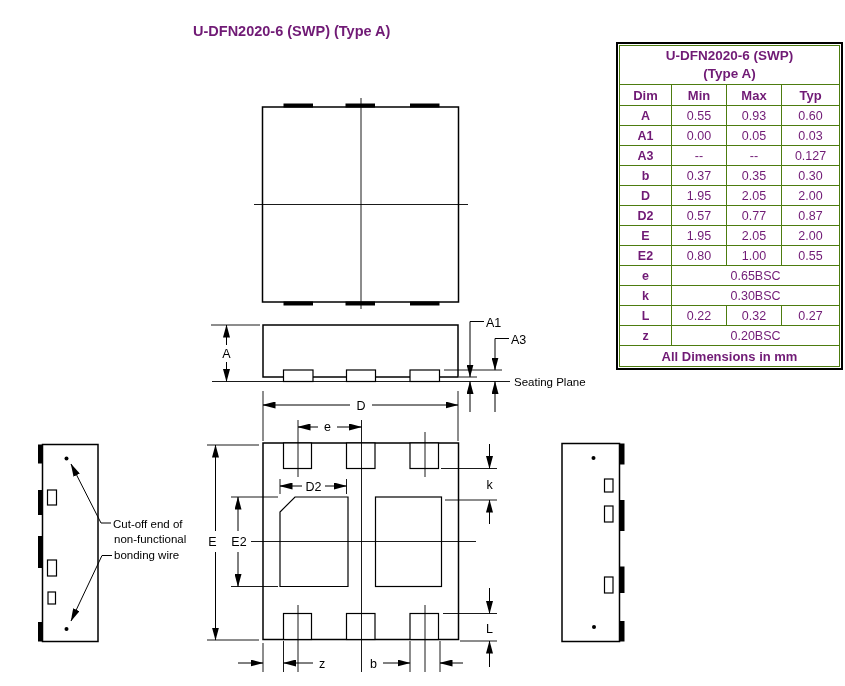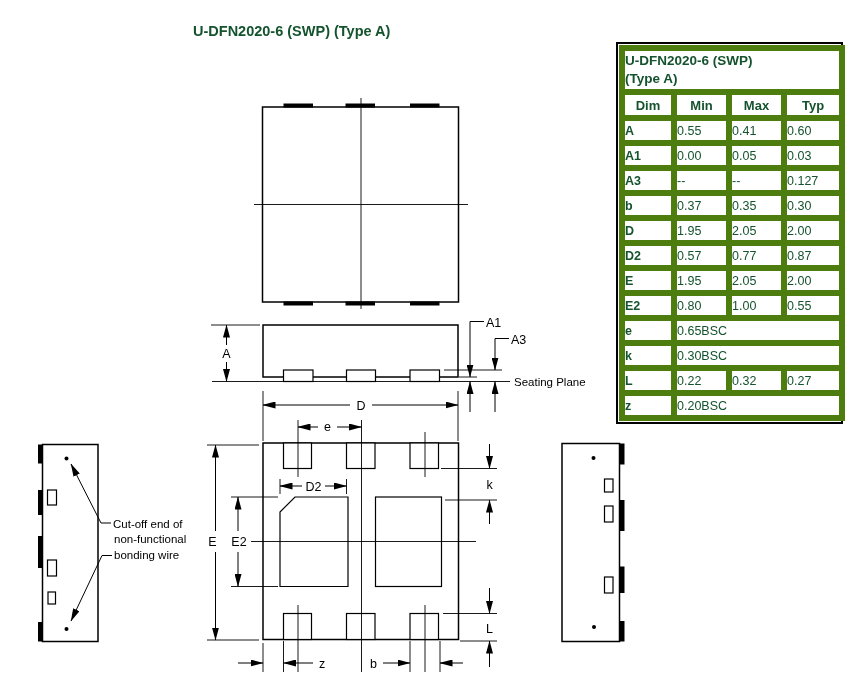--- a/index.html
+++ b/index.html
@@ -1,24 +1,24 @@
 <!DOCTYPE html>
 <html><head>
 <meta charset="utf-8">
 <style>
   html,body{margin:0;padding:0;background:#fff;}
   #canvas{position:relative;width:845px;height:686px;background:#fff;overflow:hidden;
-          font-family:"Liberation Sans",sans-serif;color:#14532d;}
+          font-family:"Liberation Sans",sans-serif;color:#701a75;}
   #main-title{position:absolute;left:193px;top:23px;font-size:14.5px;font-weight:bold;white-space:nowrap;}
   #drawing{position:absolute;left:0;top:0;}
 
   
   #table-wrap{position:absolute;left:616px;top:42px;width:227px;border:2px solid #000;padding:1px;box-sizing:border-box;background:#fff;}
   #dims-table{border-collapse:collapse;width:100%;table-layout:fixed;}
-  #dims-table td,#dims-table th{border:6px solid #4d7c0f;vertical-align:middle;
+  #dims-table td,#dims-table th{border:1px solid #4d7c0f;text-align:center;vertical-align:middle;
       font-size:12.5px;padding:0;height:19px;overflow:hidden;white-space:nowrap;}
   #dims-table .tt{height:38px;font-weight:bold;font-size:13.5px;line-height:1.35;}
   #dims-table th{font-weight:bold;font-size:13px;height:20px;margin-top:28px;}
   #dims-table td.dim{font-weight:bold;}
   #dims-table td.ft{font-weight:bold;font-size:13px;height:20px;}
   #dims-table col.c0{width:52px;} #dims-table col.c1{width:55px;}
   #dims-table col.c2{width:55px;} #dims-table col.c3{width:58px;}
 
   
   .o{fill:#fff;stroke:#000;stroke-width:1.5;}
@@ -54,21 +54,21 @@
         </tr>
         <tr>
           <th>Dim</th>
           <th>Min</th>
           <th>Max</th>
           <th>Typ</th>
         </tr>
         <tr>
           <td class="dim">A</td>
           <td>0.55</td>
-          <td>0.41</td>
+          <td>0.93</td>
           <td>0.60</td>
         </tr>
         <tr>
           <td class="dim">A1</td>
           <td>0.00</td>
           <td>0.05</td>
           <td>0.03</td>
         </tr>
         <tr>
           <td class="dim">A3</td>
@@ -116,20 +116,23 @@
         </tr>
         <tr>
           <td class="dim">L</td>
           <td>0.22</td>
           <td>0.32</td>
           <td>0.27</td>
         </tr>
         <tr>
           <td class="dim">z</td>
           <td colspan="3">0.20BSC</td>
+        </tr>
+        <tr>
+          <td class="ft" colspan="4">All Dimensions in mm</td>
         </tr>
       </tbody>
     </table>
   </div>
 
   <svg id="drawing" width="845" height="686" viewBox="0 0 845 686">
     <defs>
       <marker id="arr" viewBox="0 0 13 7" refX="12.5" refY="3.5" markerWidth="13" markerHeight="7" orient="auto" markerUnits="userSpaceOnUse">
         <path d="M0,0 L13,3.5 L0,7 Z" fill="#000"></path>
       </marker>

